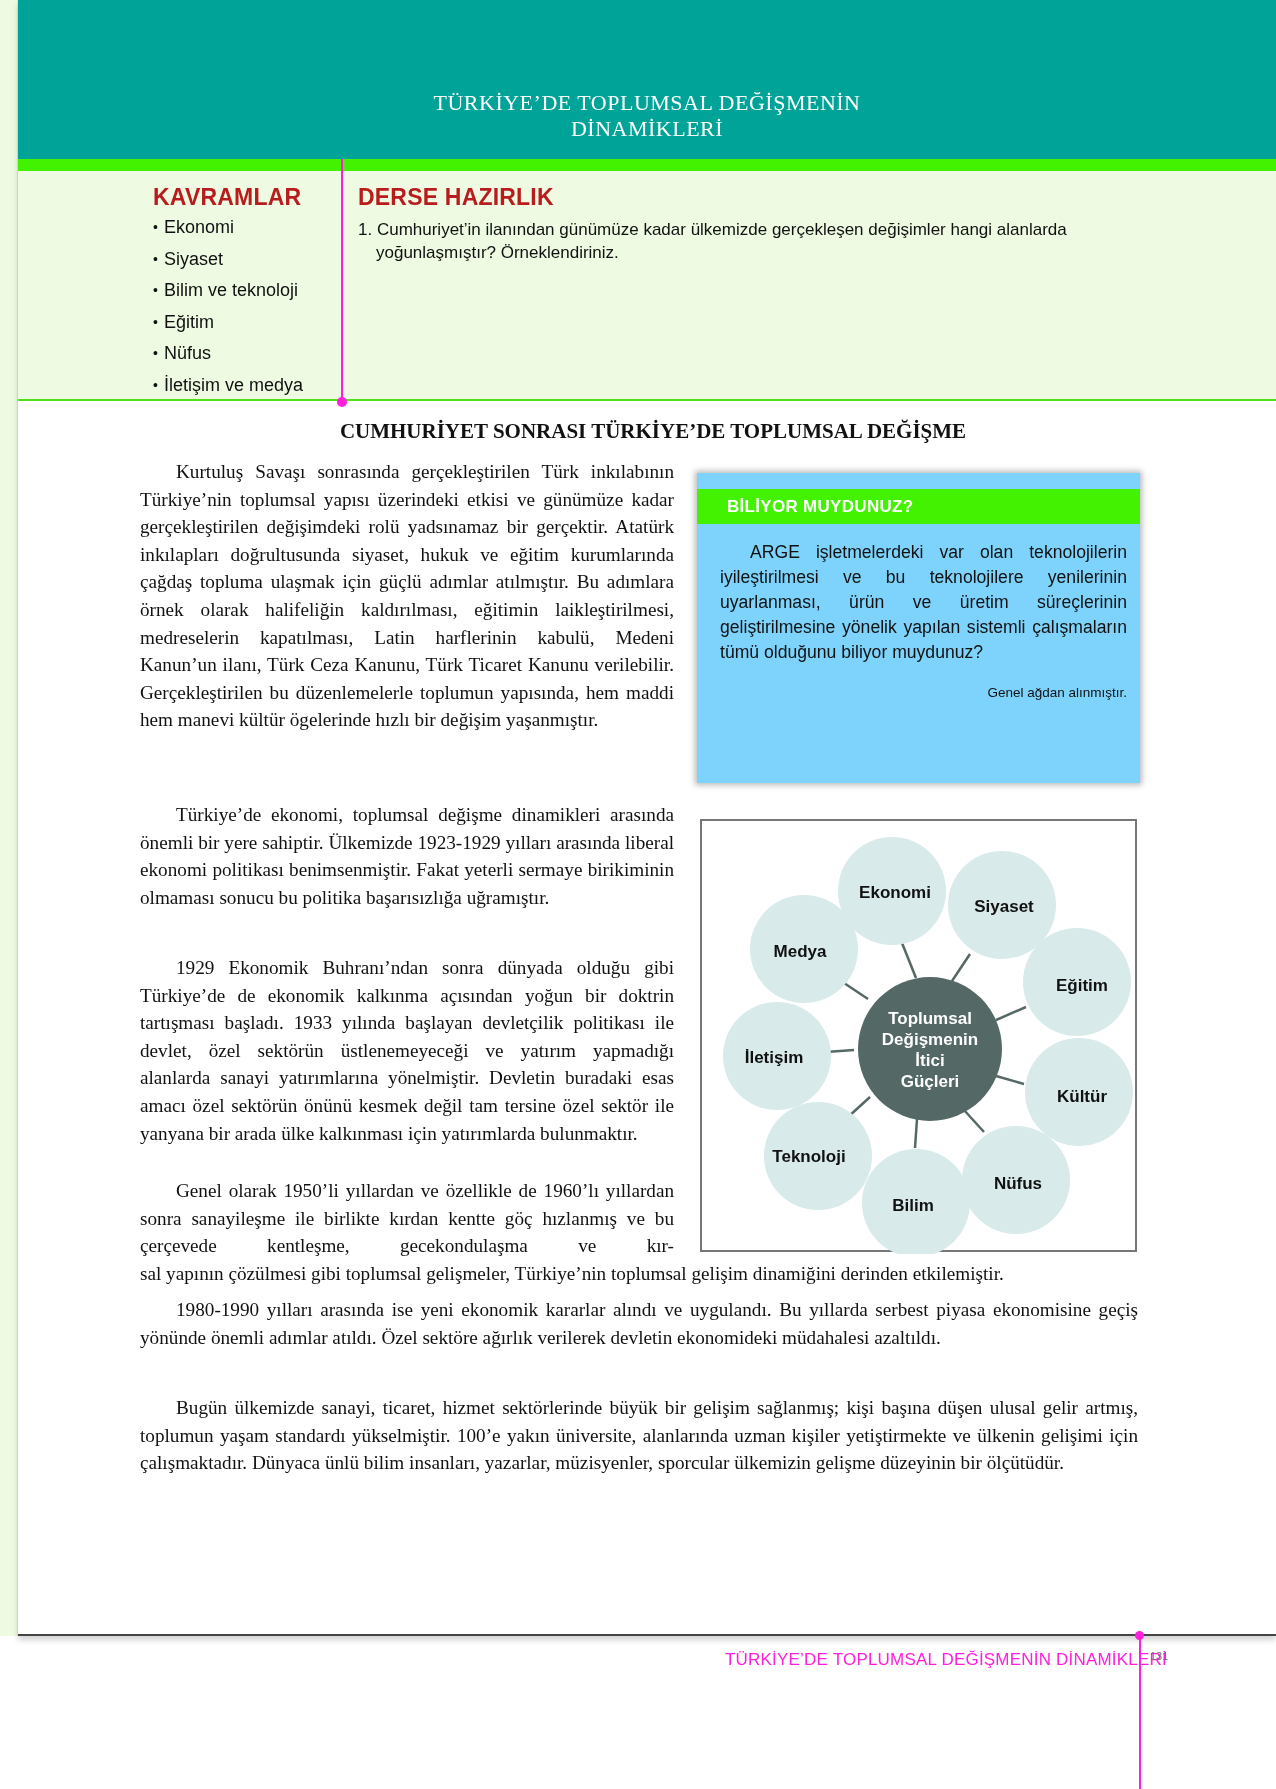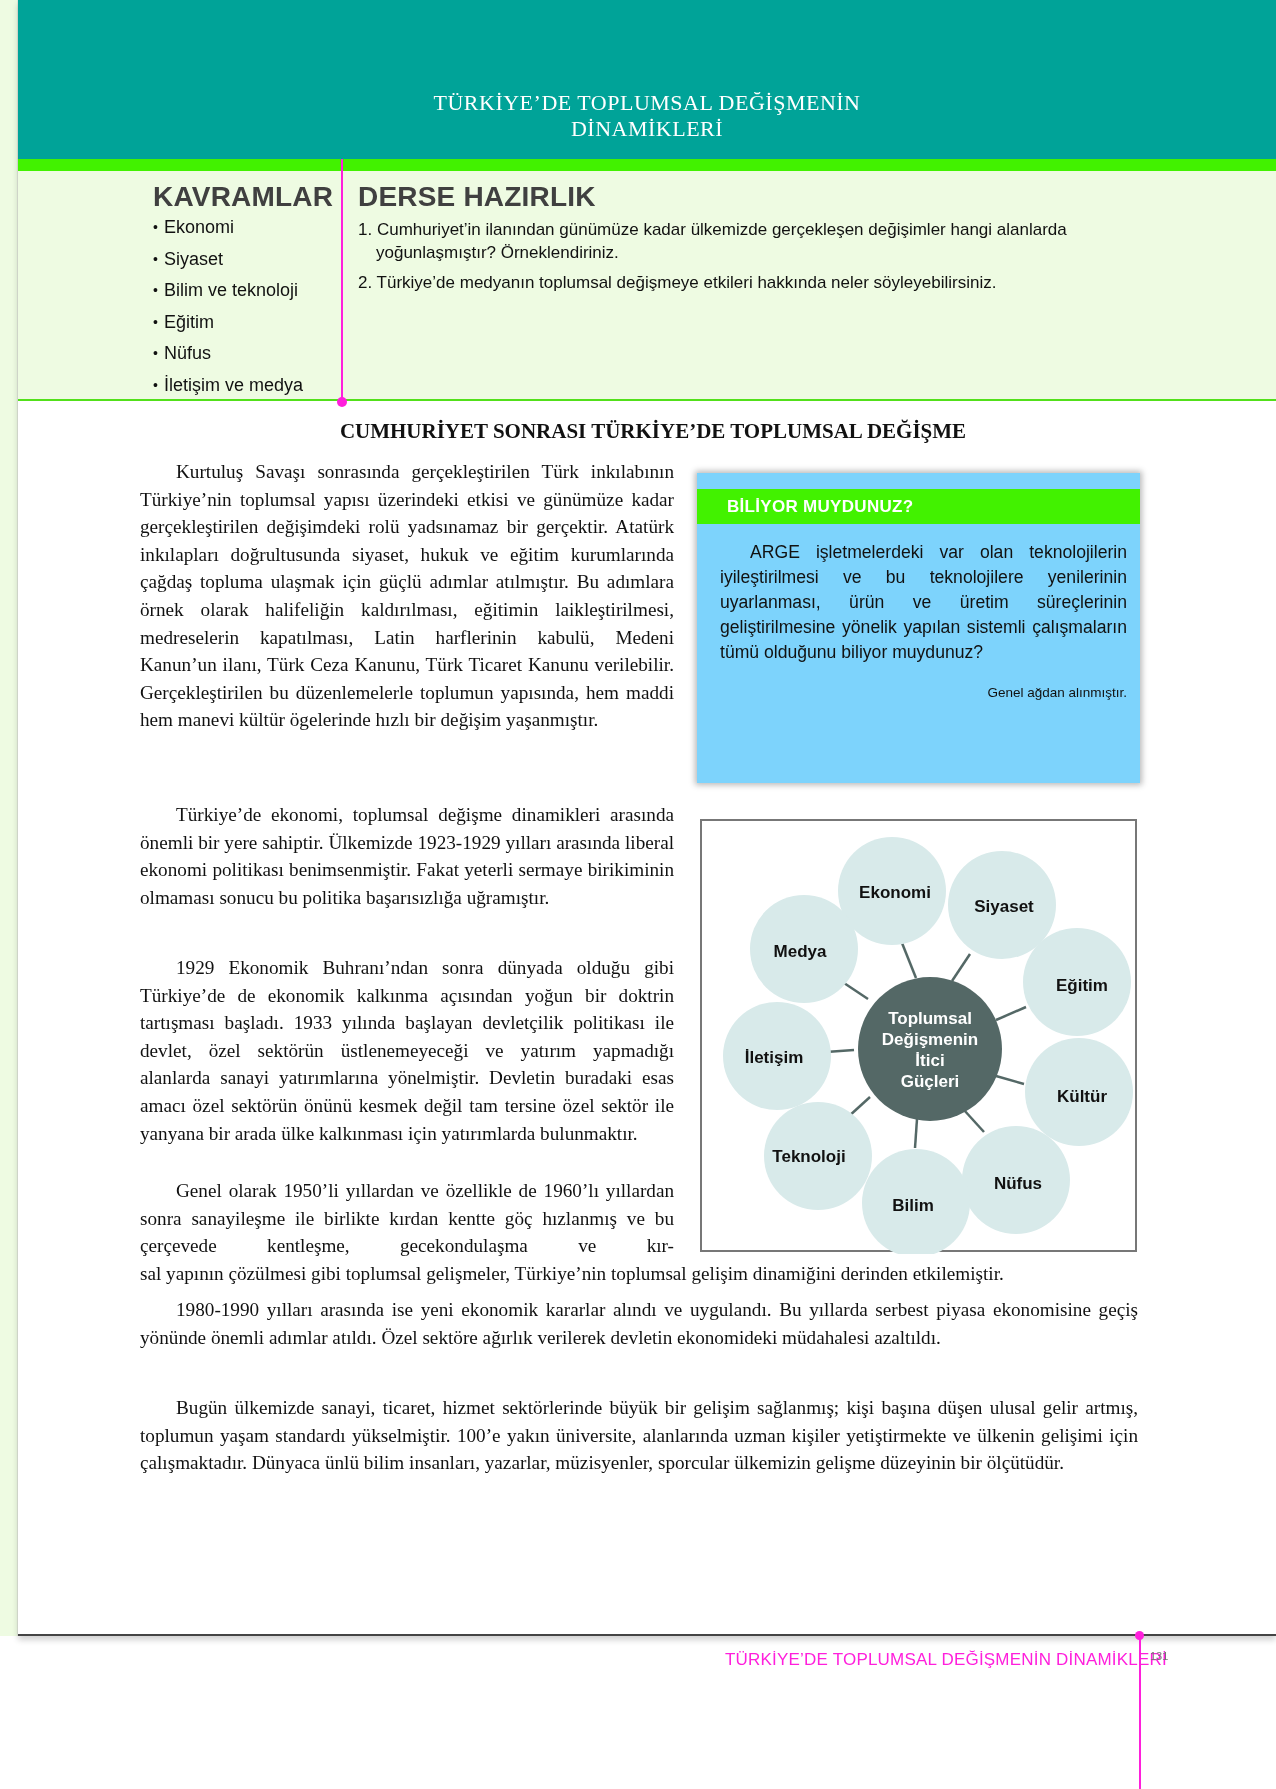--- a/index.html
+++ b/index.html
@@ -12,21 +12,21 @@
   .header { position:absolute; left:18px; top:0; width:1258px; height:189px; background:#00a398; }
   .header-title { position:absolute; left:0; right:0; top:90px; text-align:center; color:#fff;
     font-family:"Liberation Serif", serif; font-size:22px; line-height:26px; letter-spacing:0.5px; }
   .green-bar { position:absolute; left:18px; top:159px; width:1258px; height:12px; background:#42f200; }
 
   .prep-band { position:absolute; left:18px; top:171px; width:1258px; height:230px; background:#eefbe2; border-bottom:2px solid #52e01a; }
   .divider { position:absolute; left:341px; top:159px; width:2px; height:243px; background:#ff1fdc; }
   .divider-dot { position:absolute; left:337px; top:397px; width:10px; height:10px; border-radius:50%; background:#ff1fdc; }
 
   .kavramlar { position:absolute; left:153px; top:184px; width:180px; }
-  .band-heading { color:#404040; font-weight:bold; font-size:28px; line-height:26px; letter-spacing:0.2px; }
+  .band-heading { color:#b91c1c; font-weight:bold; font-size:23px; line-height:26px; letter-spacing:0.2px; }
   .kavram-list { list-style:none; margin-top:2px; }
   .kavram-list li { font-size:18px; line-height:30.5px; color:#111; }
   .kavram-list li::before { content:"•"; font-size:14px; margin-right:6px; position:relative; top:-1px; }
 
   .derse { position:absolute; left:358px; top:184px; width:780px; }
   .derse ol { list-style:none; margin-top:8px; }
   .derse li { font-size:17px; line-height:23px; color:#111; padding-left:18px; text-indent:-18px; margin-bottom:7px; }
 
   .section-title { position:absolute; left:24px; width:1258px; top:419px; text-align:center;
     font-family:"Liberation Serif", serif; font-weight:bold; font-size:21px; color:#111; }
@@ -77,21 +77,20 @@
     <li>Eğitim</li>
     <li>Nüfus</li>
     <li>İletişim ve medya</li>
   </ul>
 </div>
 
 <div class="derse">
   <div class="band-heading">DERSE HAZIRLIK</div>
   <ol>
     <li>1. Cumhuriyet’in ilanından günümüze kadar ülkemizde gerçekleşen değişimler hangi alanlarda yoğunlaşmıştır? Örneklendiriniz.</li>
-    <li>2. Türkiye’de medyanın toplumsal değişmeye etkileri hakkında neler söyleyebilirsiniz.</li>
   </ol>
 </div>
 
 <div class="section-title">CUMHURİYET SONRASI TÜRKİYE’DE TOPLUMSAL DEĞİŞME</div>
 
 <p class="body-text col-para" style="top:458px;">Kurtuluş Savaşı sonrasında gerçekleştirilen Türk inkılabının Türkiye’nin toplumsal yapısı üzerindeki etkisi ve günümüze kadar gerçekleştirilen değişimdeki rolü yadsınamaz bir gerçektir. Atatürk inkılapları doğrultusunda siyaset, hukuk ve eğitim kurumlarında çağdaş topluma ulaşmak için güçlü adımlar atılmıştır. Bu adımlara örnek olarak halifeliğin kaldırılması, eğitimin laikleştirilmesi, medreselerin kapatılması, Latin harflerinin kabulü, Medeni Kanun’un ilanı, Türk Ceza Kanunu, Türk Ticaret Kanunu verilebilir. Gerçekleştirilen bu düzenlemelerle toplumun yapısında, hem maddi hem manevi kültür ögelerinde hızlı bir değişim yaşanmıştır.</p>
 <p class="body-text col-para" style="top:801px;">Türkiye’de ekonomi, toplumsal değişme dinamikleri arasında önemli bir yere sahiptir. Ülkemizde 1923-1929 yılları arasında liberal ekonomi politikası benimsenmiştir. Fakat yeterli sermaye birikiminin olmaması sonucu bu politika başarısızlığa uğramıştır.</p>
 <p class="body-text col-para" style="top:954px;">1929 Ekonomik Buhranı’ndan sonra dünyada olduğu gibi Türkiye’de de ekonomik kalkınma açısından yoğun bir doktrin tartışması başladı. 1933 yılında başlayan devletçilik politikası ile devlet, özel sektörün üstlenemeyeceği ve yatırım yapmadığı alanlarda sanayi yatırımlarına yönelmiştir. Devletin buradaki esas amacı özel sektörün önünü kesmek değil tam tersine özel sektör ile yanyana bir arada ülke kalkınması için yatırımlarda bulunmaktır.</p>
 <p class="body-text col-para" style="top:1177px; text-align-last:justify;">Genel olarak 1950’li yıllardan ve özellikle de 1960’lı yıllardan sonra sanayileşme ile birlikte kırdan kentte göç hızlanmış ve bu çerçevede kentleşme, gecekondulaşma ve kır-</p>
 <p class="body-text full-para" style="top:1260px; text-indent:0;">sal yapının çözülmesi gibi toplumsal gelişmeler, Türkiye’nin toplumsal gelişim dinamiğini derinden etkilemiştir.</p>

